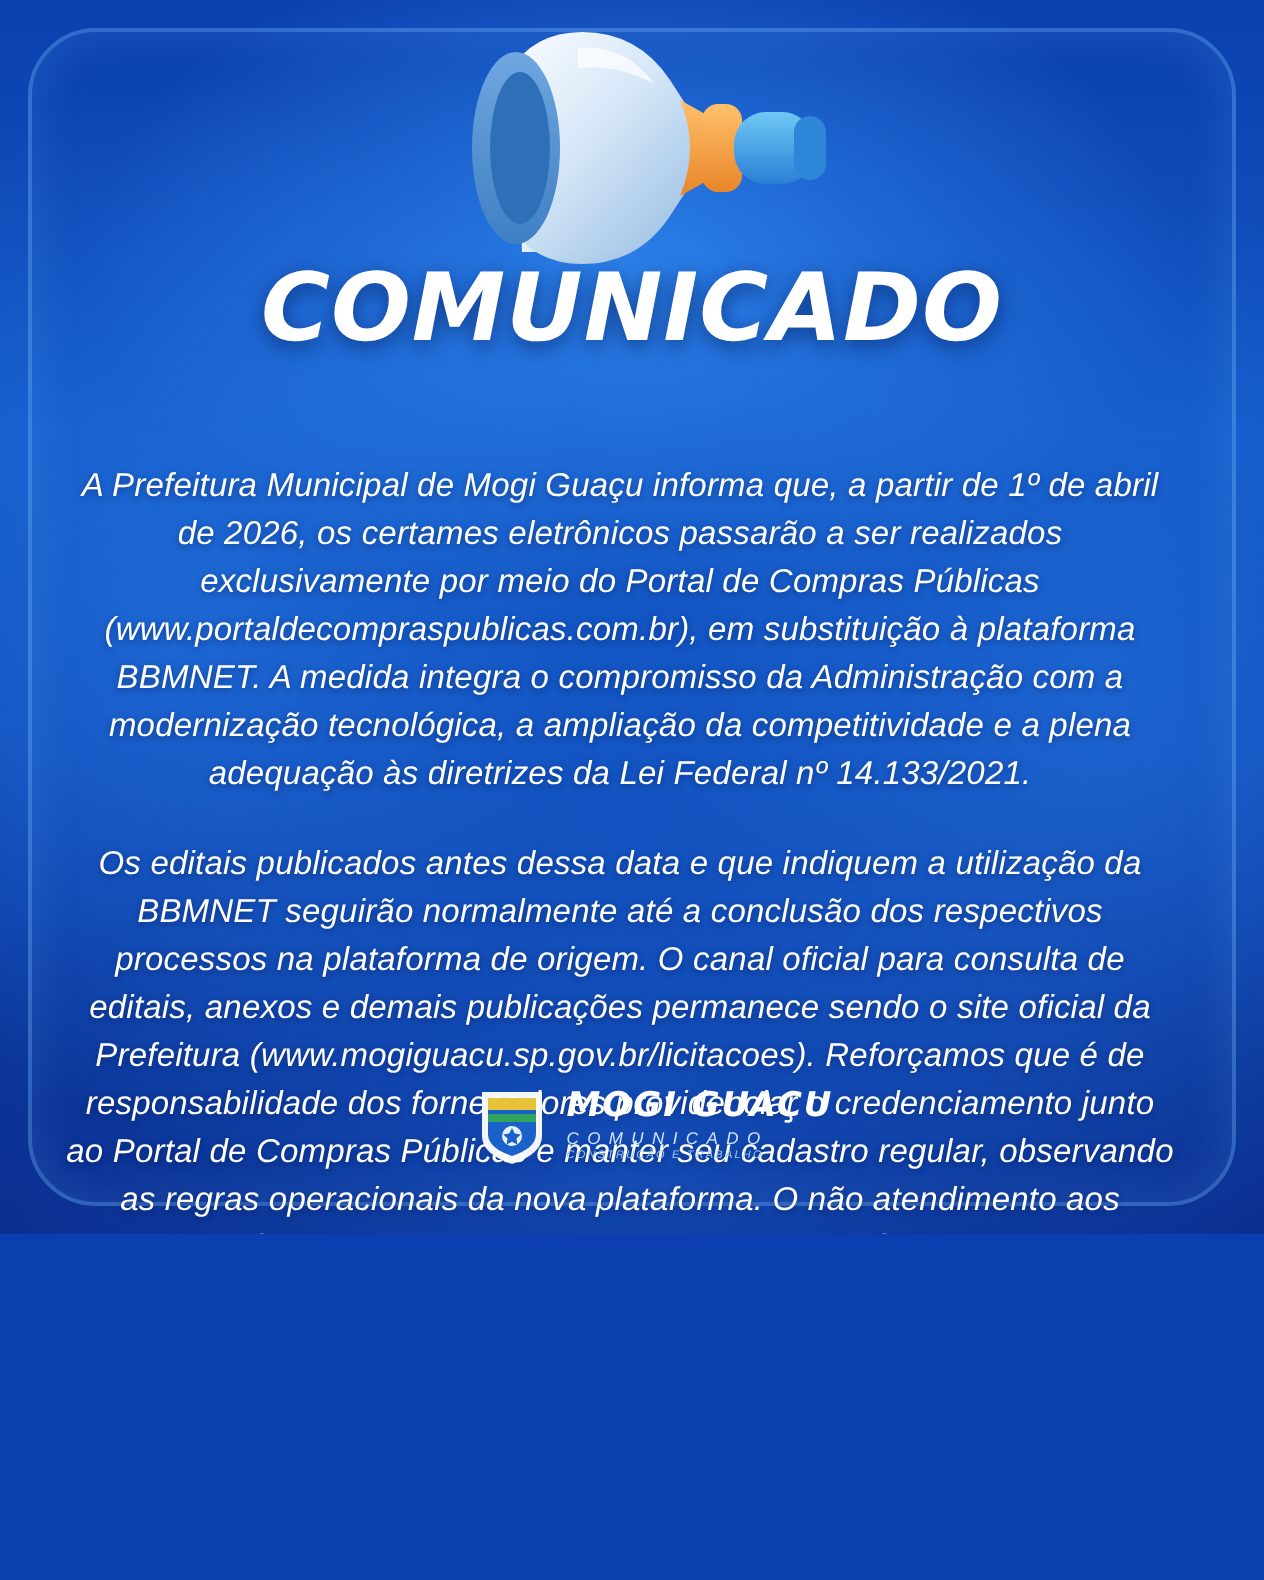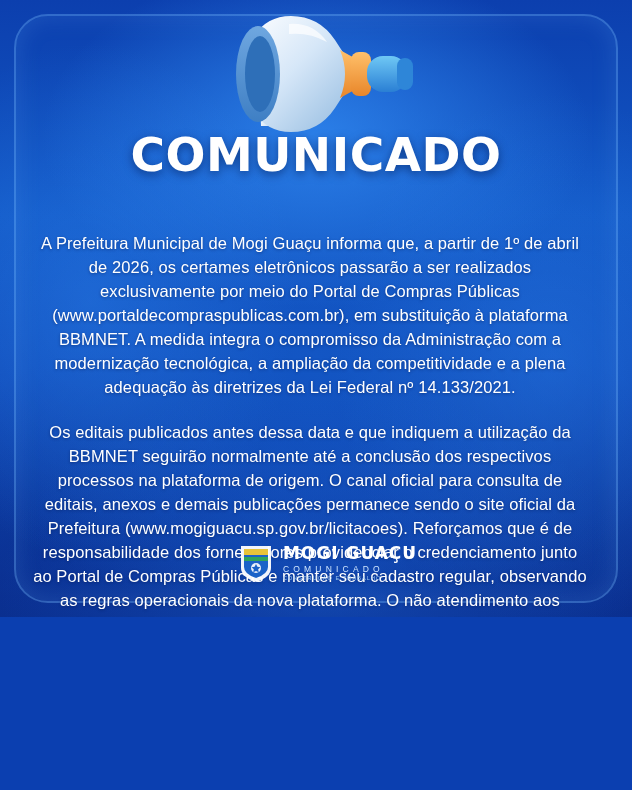--- a/index.html
+++ b/index.html
@@ -17,20 +17,21 @@
   .poster {
     position: relative;
     width: 632px;
     height: 617px;
     overflow: hidden;
     background:
       radial-gradient(ellipse 70% 45% at 50% 22%, #2b7fe8 0%, rgba(26,105,214,0) 62%),
       radial-gradient(ellipse 95% 60% at 50% 58%, #1356c4 0%, rgba(11,60,170,0) 70%),
       radial-gradient(ellipse 120% 70% at 50% 105%, #0a2f8e 0%, rgba(7,34,104,0) 75%),
       linear-gradient(180deg, #0c3fae 0%, #1258c6 35%, #0f48b6 62%, #0a2f91 100%);
+    font-style: italic;
   }
 
   
   .glow {
     position: absolute;
     border-radius: 50%;
     pointer-events: none;
   }
   .glow-a {
     left: -120px; top: 40px; width: 420px; height: 520px;

